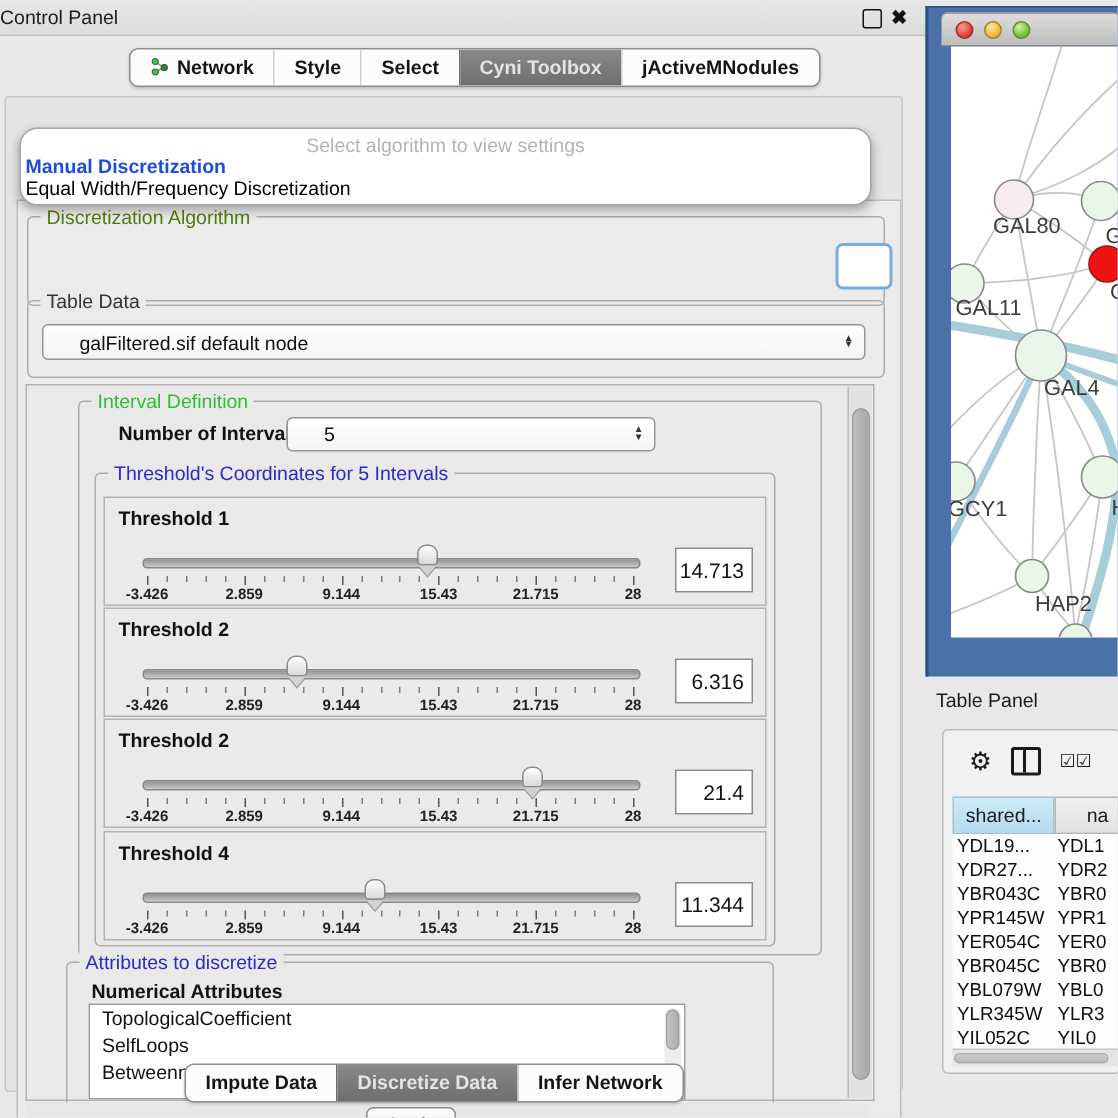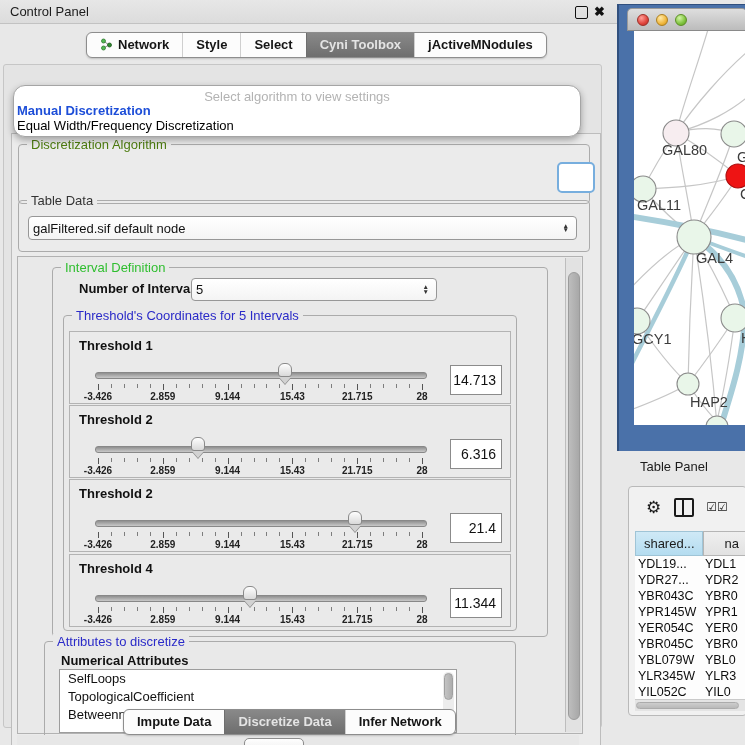--- a/index.html
+++ b/index.html
@@ -4,21 +4,21 @@
 <style>
   html,body{margin:0;padding:0}
   body{width:745px;height:745px;overflow:hidden;position:relative;background:#e8e8e8;
        font-family:"Liberation Sans",sans-serif;-webkit-font-smoothing:antialiased;}
 
   
   #control-panel{position:absolute;left:0;top:0;width:620px;height:745px;background:#e8e8e8;}
   #cp-titlebar{position:absolute;left:0;top:0;width:620px;height:23px;
     background:linear-gradient(#e7e7e7,#dcdcdc);border-bottom:1px solid #c2c2c2;
     display:flex;align-items:center;font-size:13px;color:#1c1c1c;}
-  #cp-titlebar .t{margin-left:10px}
+  #cp-titlebar .t{}
   .tb-icon{position:absolute;top:4px;font-size:12px;color:#111;cursor:default}
   #float-ic{left:575px;width:11px;height:11px;border:1.5px solid #111;border-radius:2px;top:6px}
   #close-ic{left:594px;font-weight:bold;font-size:13px}
 
   
   .capsule{display:inline-flex;border:1px solid #8d8d8d;border-radius:6px;background:#fcfcfc;
     overflow:hidden;box-shadow:0 1px 2px rgba(0,0,0,.18);}
   .tab{padding:4px 13px 5px 13px;font-size:13px;font-weight:bold;color:#151515;
     border-left:1px solid #cfcfcf;display:flex;align-items:center;gap:5px;white-space:nowrap;cursor:default}
   .tab:first-child{border-left:none}
@@ -35,21 +35,21 @@
   .group{position:absolute;border:1px solid #ababab;border-radius:4px;}
   .gtitle{position:absolute;top:-8px;left:8px;padding:0 4px;font-size:13px;white-space:nowrap;background:#ebebeb;}
   .gtitle.green{color:#2fbe2f}
   .gtitle.dkgreen{color:#4d7c0f}
   .gtitle.blue{color:#2a2ac8}
   .gtitle.gray{color:#333}
   .gtitle.bg2{background:#e9e9e9}
 
   .combo{position:absolute;background:linear-gradient(#ffffff,#f4f4f4);border:1px solid #979797;
     border-radius:4px;display:flex;align-items:center;font-size:13px;color:#101010;
-    padding-left:4px;box-sizing:border-box;cursor:default}
+    padding-left:24px;box-sizing:border-box;cursor:default}
   .combo .arrows{margin-left:auto;margin-right:7px;display:flex;flex-direction:column;
     font-size:6.5px;line-height:4.5px;color:#333}
 
   
   #algo-popup{position:absolute;left:13px;top:85px;width:566px;height:50px;background:#fff;
     border:1px solid #a5a5a5;border-radius:12px;box-shadow:0 3px 7px rgba(0,0,0,.32);z-index:50;}
   #algo-popup .ph{position:absolute;left:0;right:0;top:3px;text-align:center;color:#b3b3b3;font-size:13px}
   #algo-popup .op1{position:absolute;left:3px;top:17px;font-size:13px;font-weight:bold;color:#1d4ed8}
   #algo-popup .op2{position:absolute;left:3px;top:32px;font-size:13px;color:#000}
   #algo-combo-sliver{position:absolute;left:552px;top:96px;width:34px;height:27px;background:#fff;
@@ -111,21 +111,21 @@
   .tl{width:12px;height:12px;border-radius:50%;box-sizing:border-box;cursor:pointer}
   .tl.red{background:radial-gradient(circle at 35% 30%,#ff9d96,#e0443c 60%,#b03028);border:1px solid #9d2e27}
   .tl.yellow{background:radial-gradient(circle at 35% 30%,#ffe9a8,#f0b73d 60%,#c68f1f);border:1px solid #ad7f1e}
   .tl.green{background:radial-gradient(circle at 35% 30%,#d2f5a6,#7fc33e 60%,#5d9a24;);border:1px solid #5c8f26;
     background:radial-gradient(circle at 35% 30%,#d2f5a6,#7fc33e 60%,#5d9a24)}
   #net-canvas{position:absolute;left:15px;top:26px;width:113px;height:394px;background:#fff;overflow:hidden}
   #net-canvas svg{display:block}
 
   #table-panel-titlebar{position:absolute;left:620px;top:452px;width:125px;height:28px;
     display:flex;align-items:center;font-size:13px;color:#1c1c1c;background:#e8e8e8}
-  #table-panel-titlebar span{margin-left:20px}
+  #table-panel-titlebar span{margin-left:4px}
   #table-panel-box{position:absolute;left:628px;top:486px;width:117px;height:228px;background:#f1f1f1;
     border:1px solid #b9b9b9;border-radius:4px;overflow:hidden}
   #tp-toolbar{position:absolute;left:0;top:0;width:100%;height:40px;display:flex;align-items:center}
   #gear-ic{font-size:17px;color:#1a1a1a;margin-left:17px;cursor:pointer;line-height:1}
   #split-ic{width:16px;height:15px;border:2px solid #1a1a1a;border-radius:2px;margin-left:13px;
     position:relative;cursor:pointer}
   #split-ic:before{content:"";position:absolute;left:6px;top:0;width:2px;height:100%;background:#1a1a1a}
   #checks-ic{font-size:12px;color:#1a1a1a;margin-left:12px;letter-spacing:0px;cursor:pointer}
   #tp-header{position:absolute;left:6px;top:44px;width:111px;height:25px;display:flex}
   .tp-hcell{box-sizing:border-box;font-size:13px;color:#1b1b1b;display:flex;align-items:center;
@@ -400,22 +400,22 @@
         </div>
 
         <div class="group" style="left:26px;top:384px;width:470px;height:96px;">
           <span class="gtitle blue bg2">Attributes to discretize</span>
         </div>
         <span style="position:absolute;left:43px;top:396px;font-size:13px;font-weight:bold;color:#111">Numerical Attributes</span>
         <div id="attr-list" style="left:41px;top:412px;">
           <div id="attr-vscroll">
               <div class="thumb"></div>
             </div>
-        <div class="item">SelfLoops</div>
-            <div class="item">TopologicalCoefficient</div>
+        <div class="item">TopologicalCoefficient</div>
+            <div class="item">SelfLoops</div>
             <div class="item">BetweennessCentrality</div>
           </div>
 
         <div id="main-vscroll">
             <div class="thumb"></div>
           </div>
       </div>
 
       <div id="apply-row" style="left:5px;top:601px;">
         <div id="apply-btn">Apply</div>

